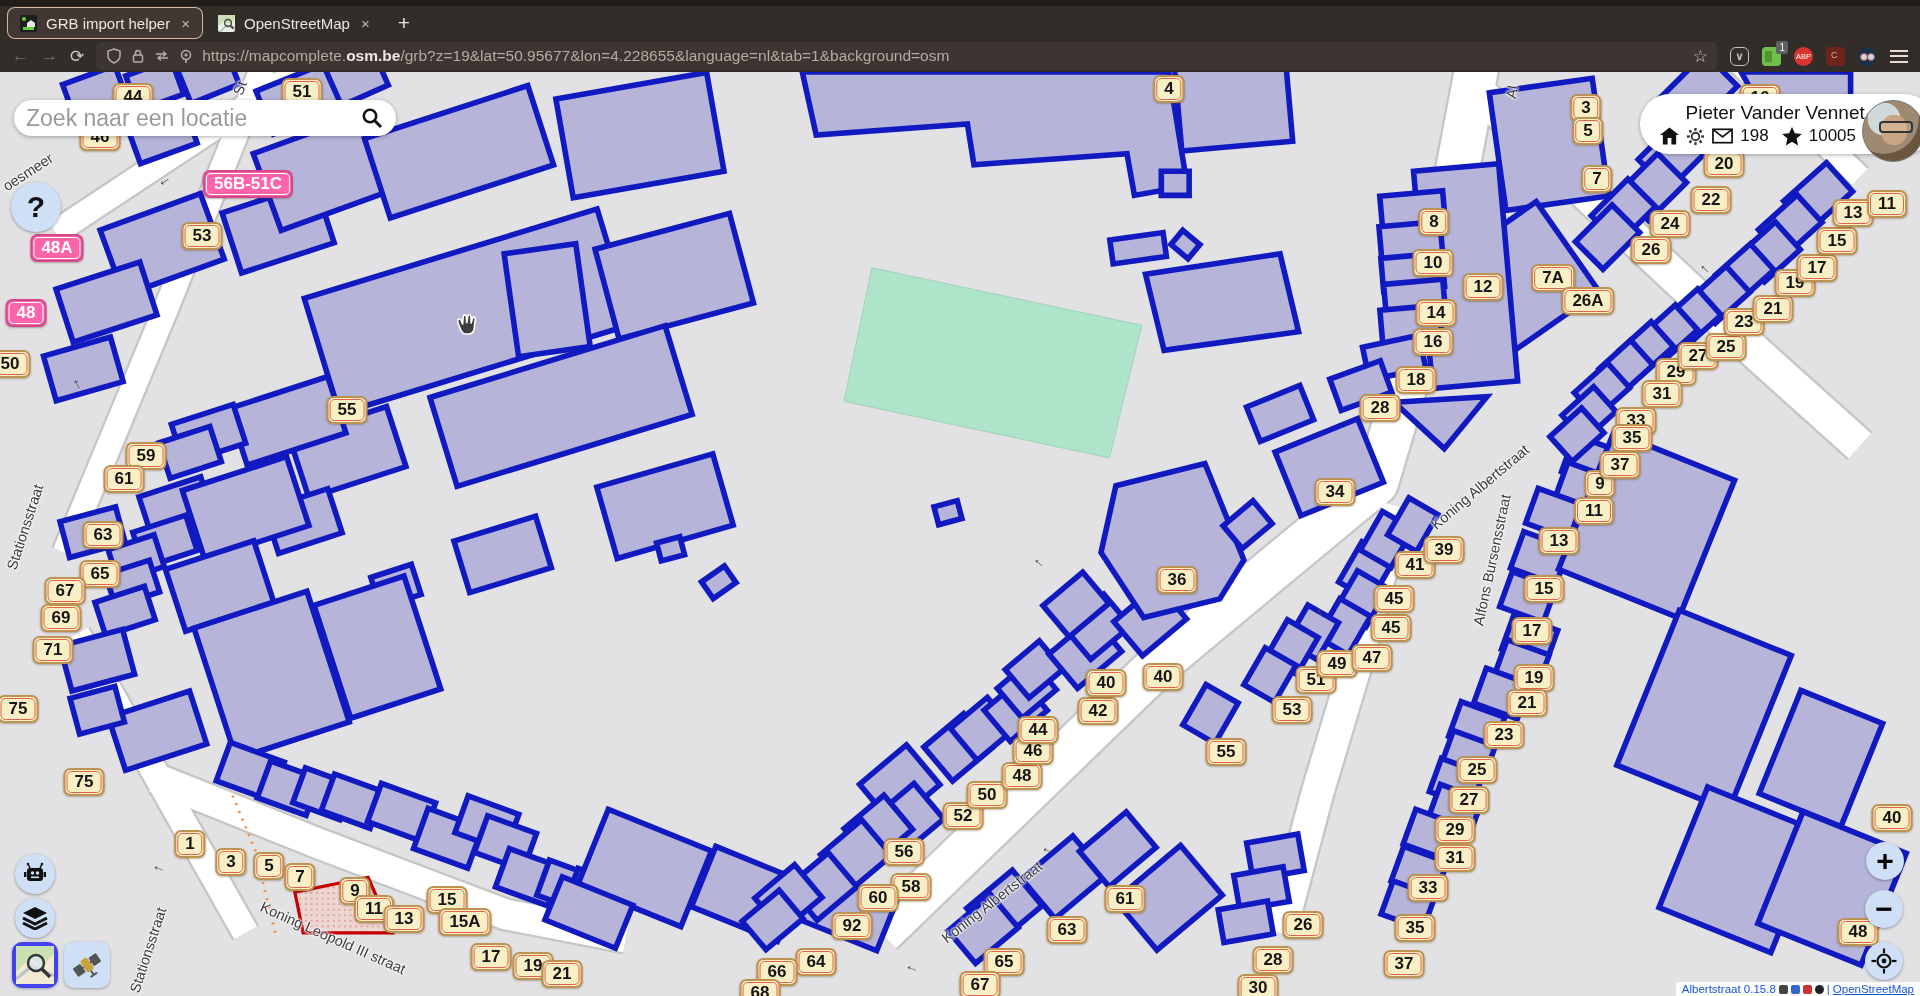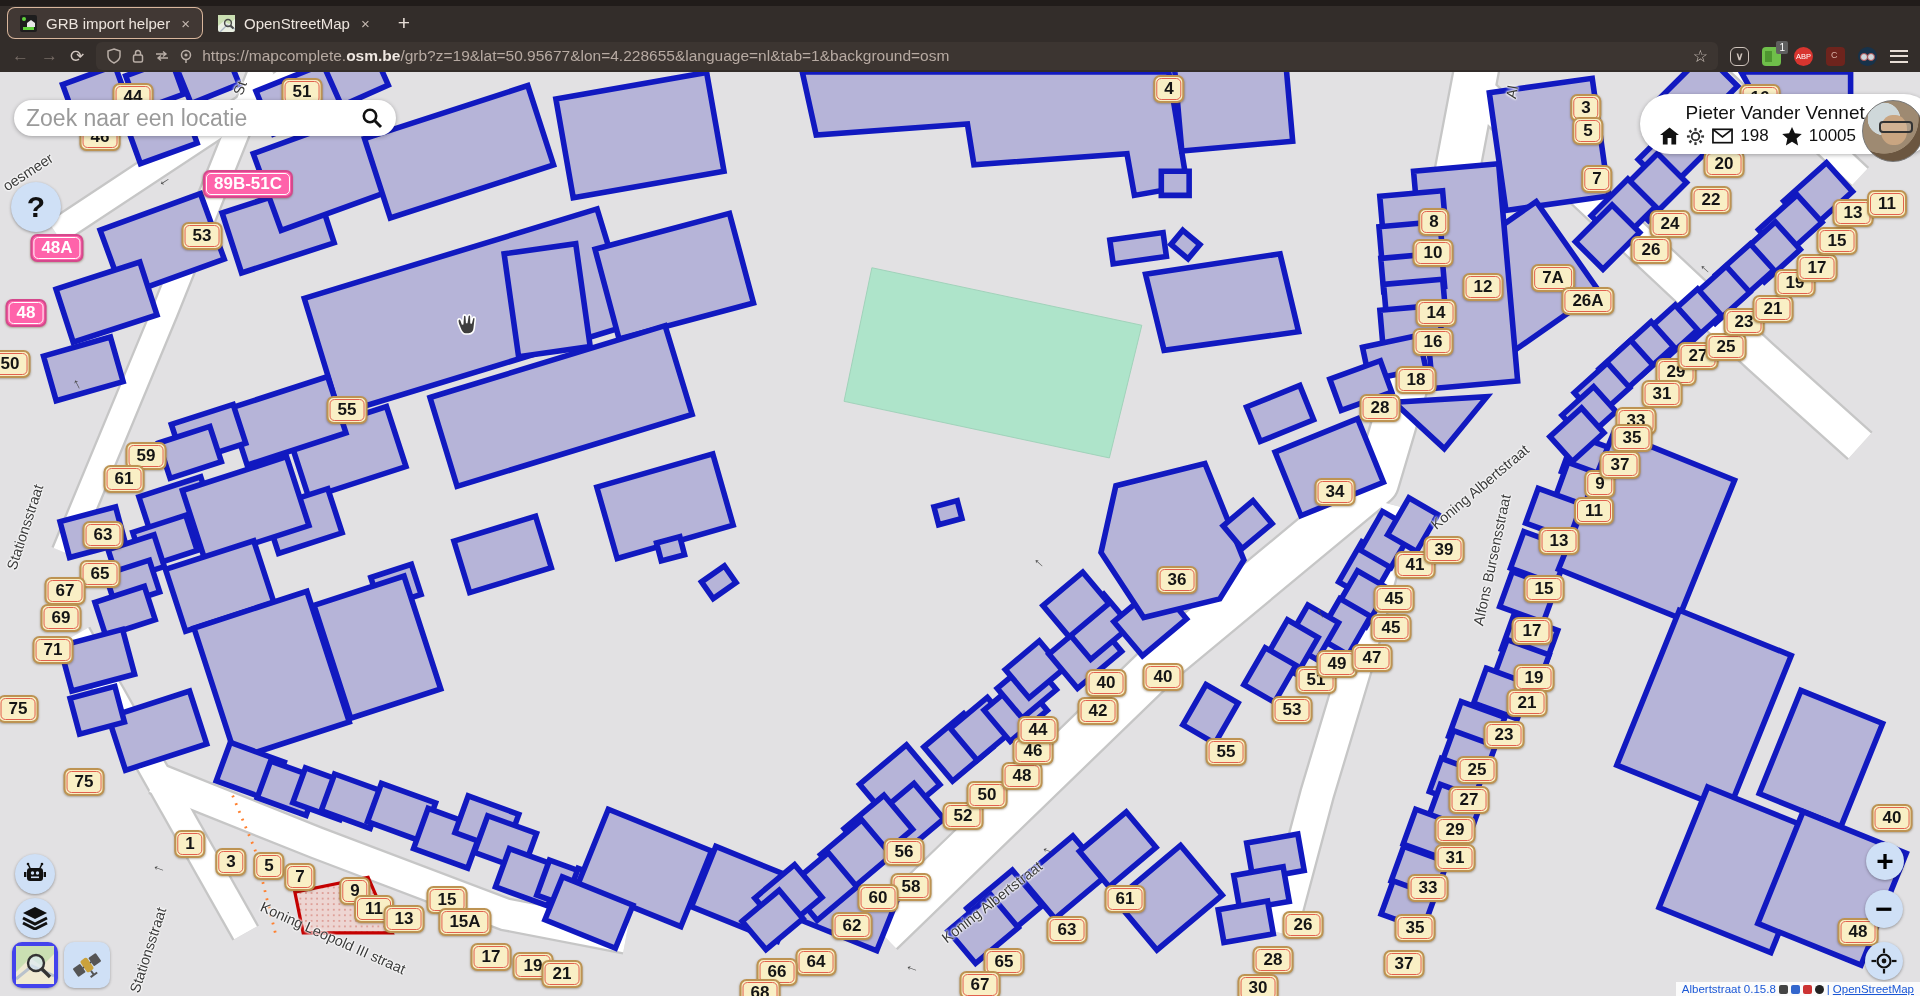--- a/index.html
+++ b/index.html
@@ -423,21 +423,21 @@
         <div class="hl" style="left: 904px; top: 780px;">
           <i>56</i>
         </div>
         <div class="hl" style="left: 911px; top: 815px;">
           <i>58</i>
         </div>
         <div class="hl" style="left: 878px; top: 826px;">
           <i>60</i>
         </div>
         <div class="hl" style="left: 852px; top: 854px;">
-          <i>62</i>
+          <i>92</i>
         </div>
         <div class="hl" style="left: 816px; top: 890px;">
           <i>64</i>
         </div>
         <div class="hl" style="left: 777px; top: 900px;">
           <i>66</i>
         </div>
         <div class="hl" style="left: 760px; top: 921px;">
           <i>68</i>
         </div>
@@ -632,21 +632,21 @@
         </div>
         <div class="hl" style="left: 1553px; top: 206px;">
           <i>7A</i>
         </div>
         <div class="hl" style="left: 1588px; top: 229px; border-radius: 7px;">
           <i>26A</i>
         </div>
         <div class="hl" style="left: 1434px; top: 150px;">
           <i>8</i>
         </div>
-        <div class="hl" style="left: 1433px; top: 181px;">
+        <div class="hl" style="left: 1433px; top: 191px; border-radius: 6px;">
           <i>10</i>
         </div>
         <div class="hl" style="left: 1435px; top: 215px; margin-left: 48px;">
           <i>12</i>
         </div>
         <div class="hl" style="left: 1436px; top: 241px;">
           <i>14</i>
         </div>
         <div class="hl" style="left: 1433px; top: 270px;">
           <i>16</i>
@@ -666,21 +666,21 @@
         <div class="hl" style="left: 1858px; top: 860px;">
           <i>48</i>
         </div>
         <div class="hl pink" style="left: 57px; top: 176px;">
           <i>48A</i>
         </div>
         <div class="hl pink" style="left: 26px; top: 241px;">
           <i>48</i>
         </div>
         <div class="hl pink" style="left: 248px; top: 112px;">
-          <i>89B-51C</i>
+          <i>56B-51C</i>
         </div>
         <div class="sl" style="left: 1480px; top: 415px; transform: translate(-50%, -50%) rotate(-40deg);">Koning Albertstraat</div>
         <div class="sl" style="left: 1492px; top: 488px; transform: translate(-50%, -50%) rotate(-78deg);">Alfons Bursensstraat</div>
         <div class="sl" style="left: 992px; top: 830px; transform: translate(-50%, -50%) rotate(-38deg);">Koning Albertstraat</div>
         <div class="sl" style="left: 333px; top: 866px; transform: translate(-50%, -50%) rotate(24deg);">Koning Leopold III straat</div>
         <div class="sl" style="left: 25px; top: 455px; transform: translate(-50%, -50%) rotate(-72deg);">Stationsstraat</div>
         <div class="sl" style="left: 148px; top: 878px; transform: translate(-50%, -50%) rotate(-72deg);">Stationsstraat</div>
         <div class="sl" style="left: 28px; top: 100px; transform: translate(-50%, -50%) rotate(-33deg);">oesmeer</div>
         <div class="sl" style="left: 240px; top: 16px; transform: translate(-50%, -50%) rotate(-70deg);">St</div>
         <div class="sl" style="left: 1512px; top: 20px; transform: translate(-50%, -50%) rotate(-80deg);">Al</div>

